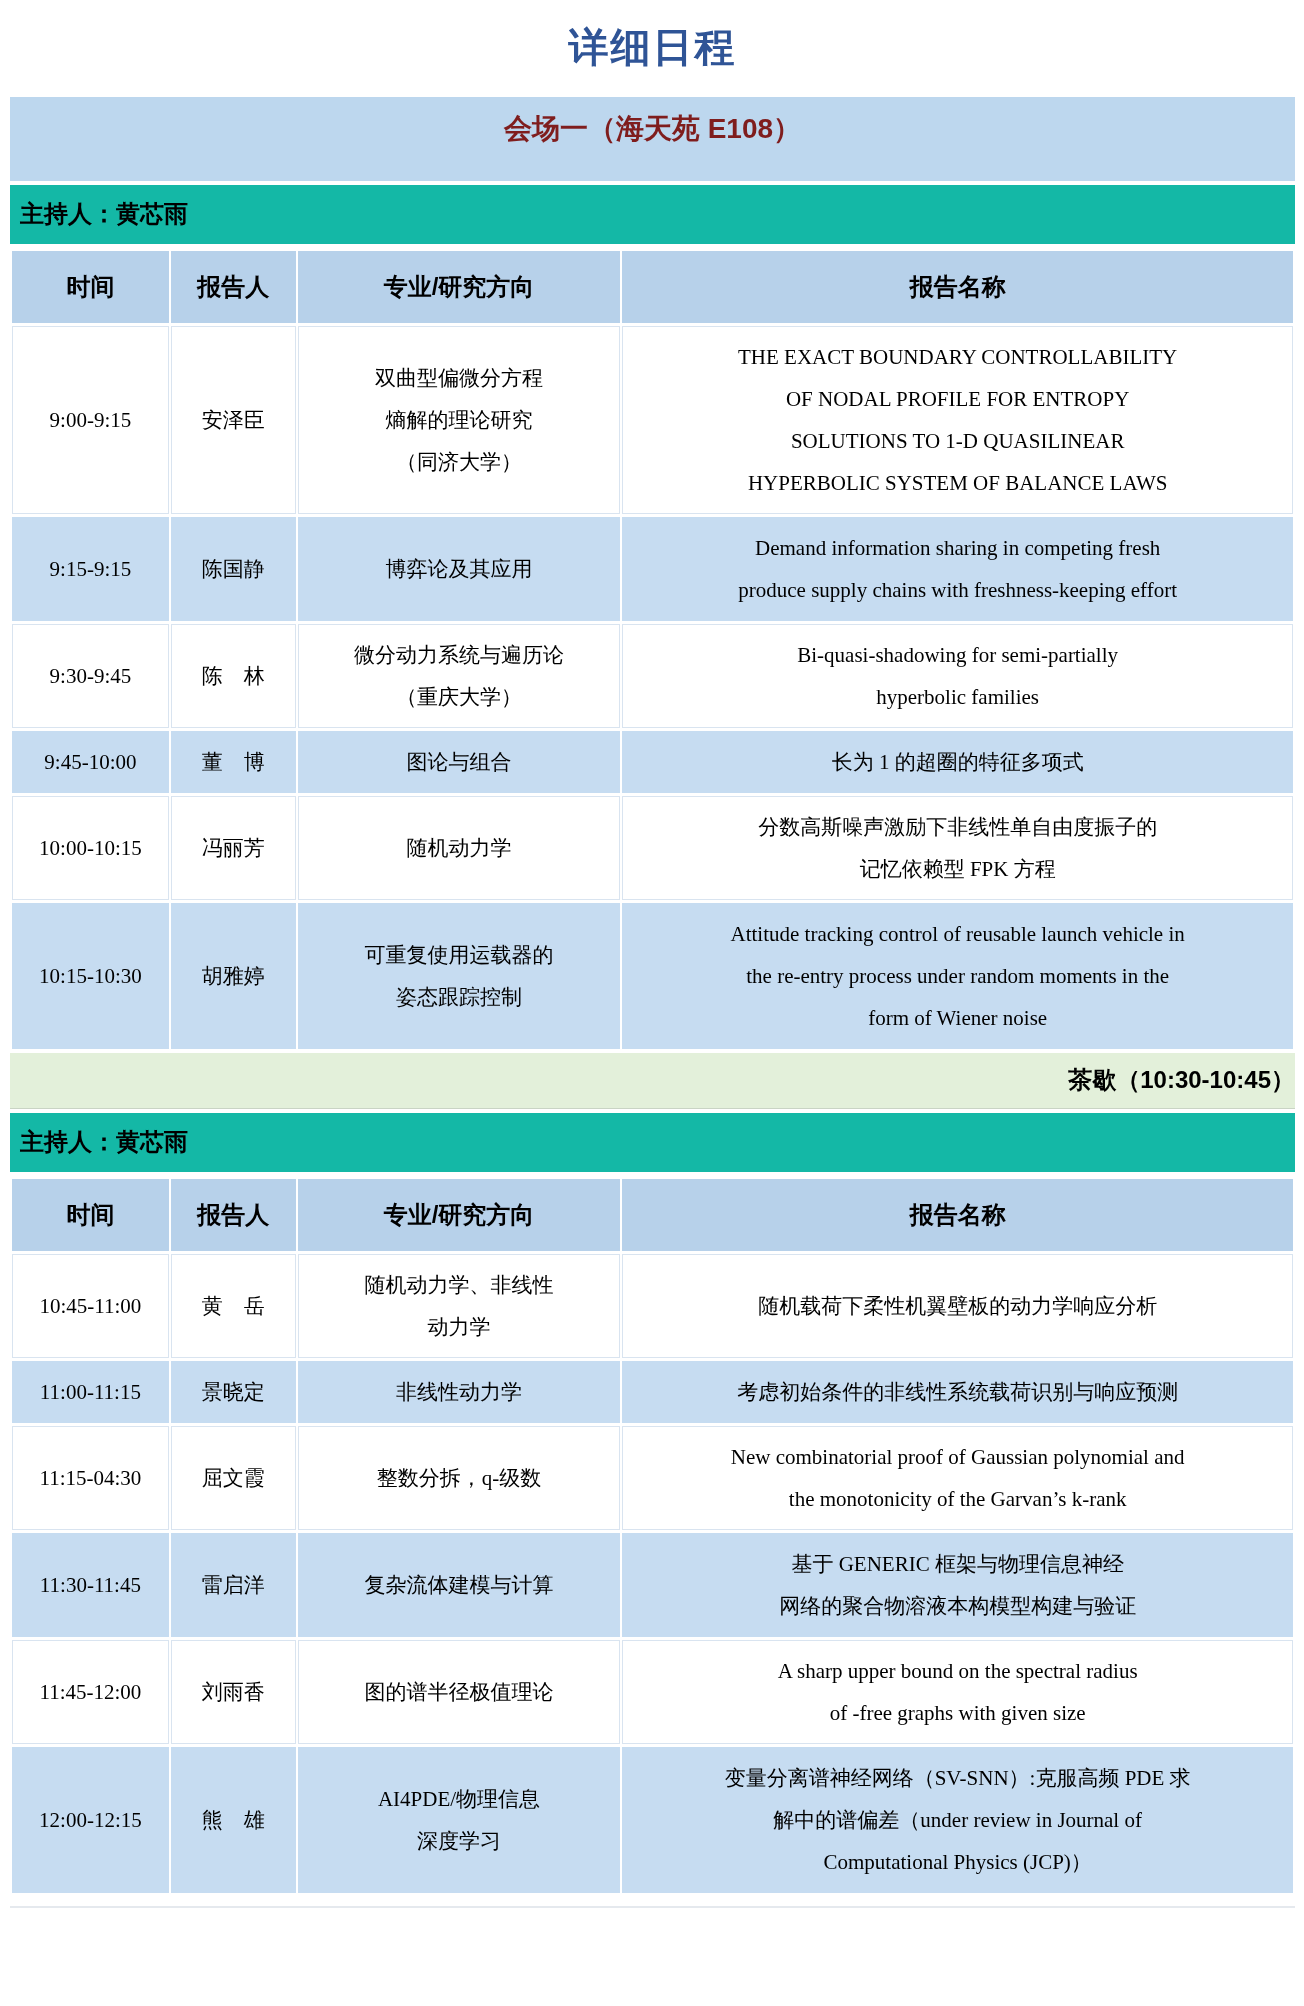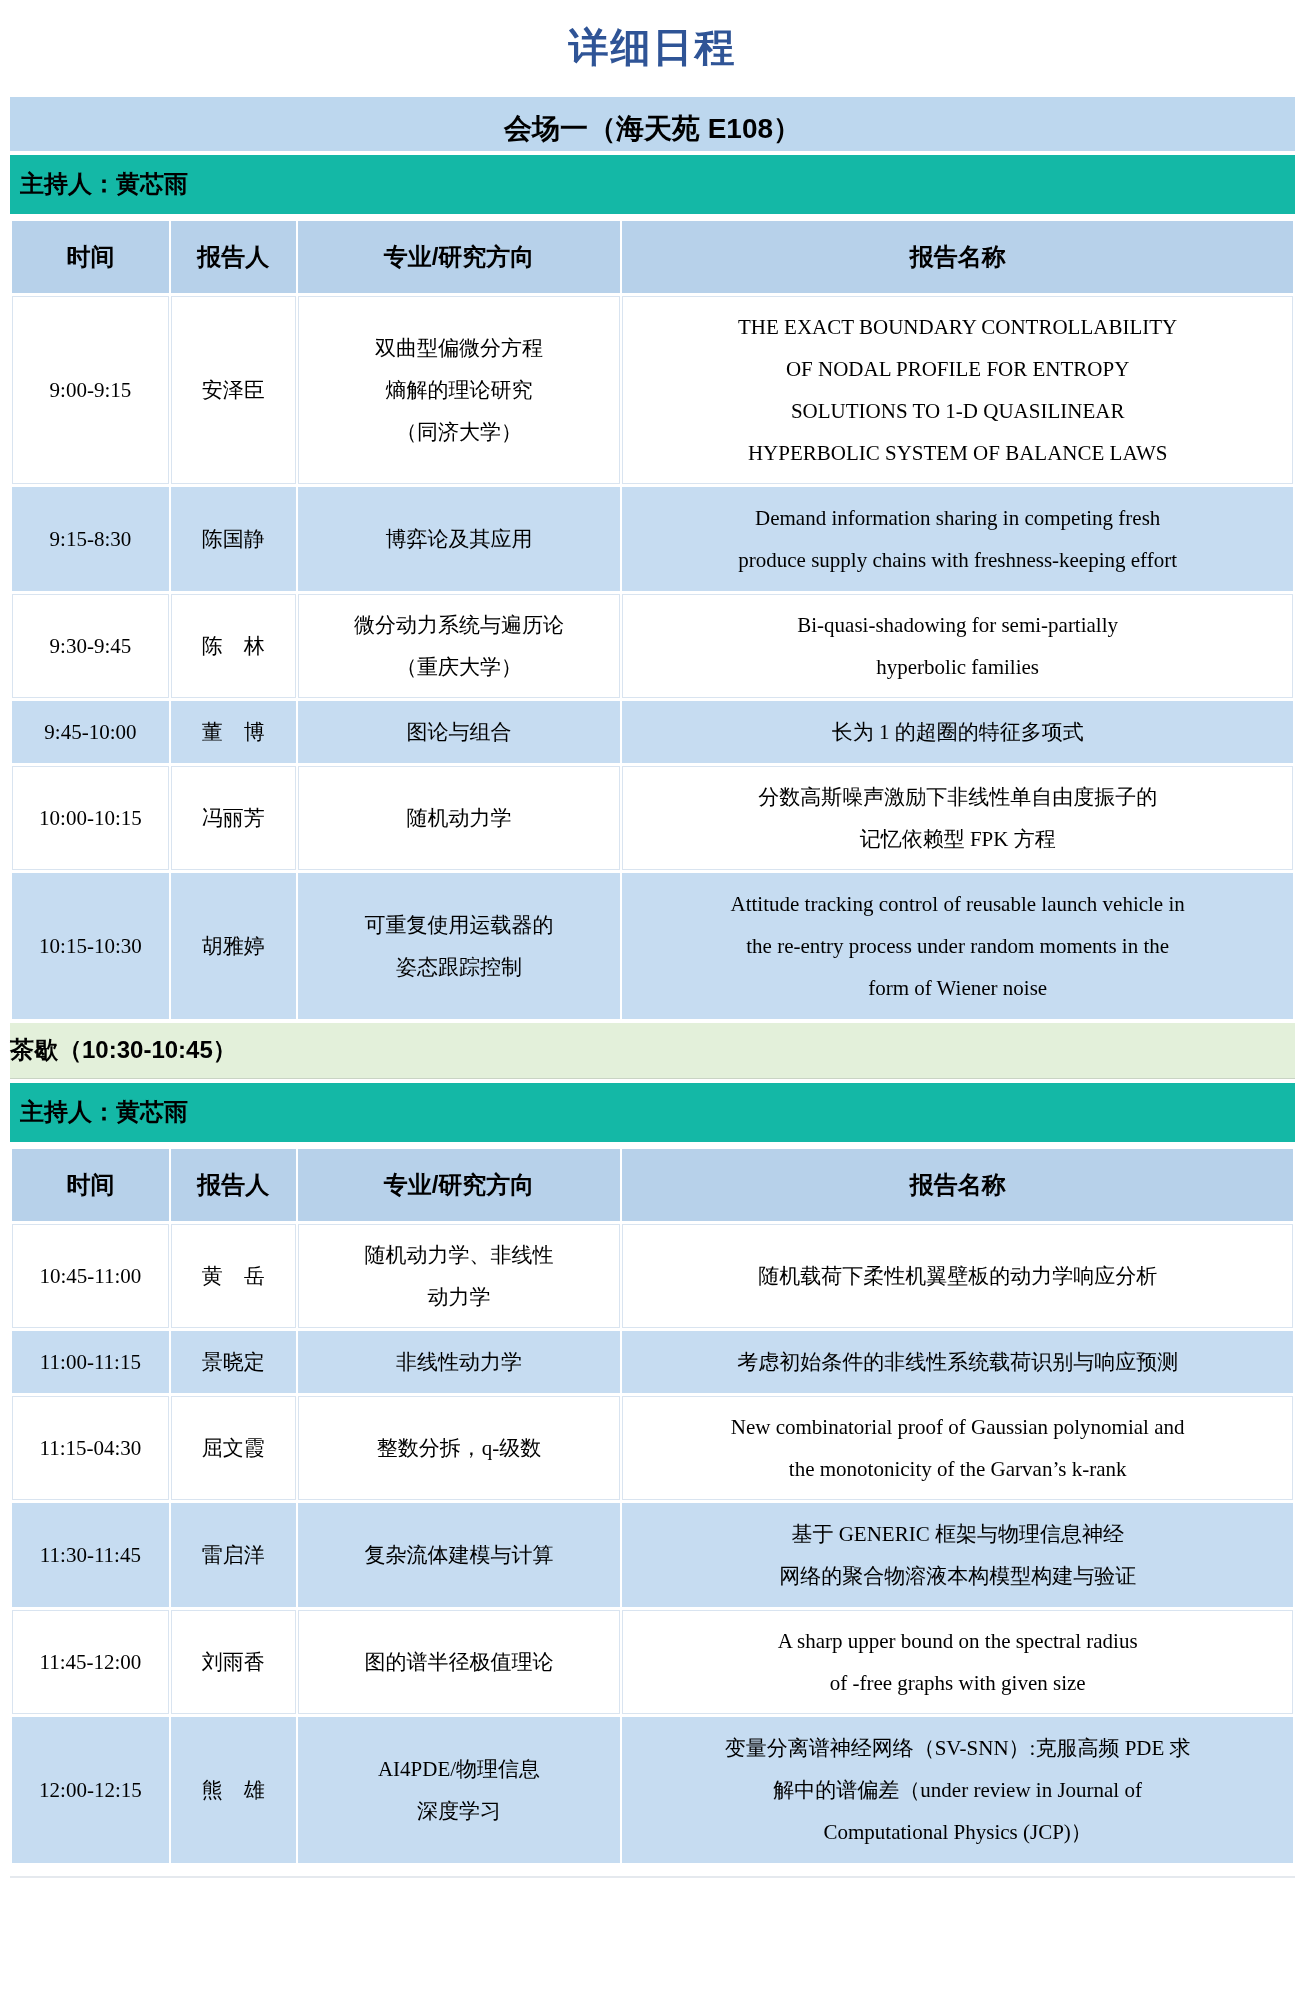--- a/index.html
+++ b/index.html
@@ -24,41 +24,41 @@
     margin: 14px 0 22px 0;
     letter-spacing: 2px;
   }
   .band {
     width: 100%;
     box-sizing: border-box;
     margin-bottom: 4px;
   }
   .venue-band {
     background: #BDD7EE;
-    color: #000000;
+    color: #7f1d1d;
     font-size: 28px;
     font-weight: bold;
     text-align: center;
-    padding: 13px 0 3px 0;
+    padding: 13px 0 33px 0;
   }
   .chair-band {
     background: #14b8a6;
     color: #000000;
     font-size: 24px;
     font-weight: bold;
     text-align: left;
     padding: 13px 0 14px 10px;
     margin-top: 1px;
   }
   .break-band {
     background: #E3F0DA;
     color: #000000;
     font-size: 24px;
     font-weight: bold;
-    text-align: left;
+    text-align: right;
     padding: 11px 0 12px 0;
     border-bottom: 1px solid #c9d4c4;
   }
   table.schedule {
     width: 100%;
     border-collapse: separate;
     border-spacing: 2px 3px;
     table-layout: fixed;
     margin: 0 0 1px 0;
   }
@@ -133,21 +133,21 @@
         <td>安泽臣</td>
         <td>双曲型偏微分方程
 熵解的理论研究
 （同济大学）</td>
         <td>THE EXACT BOUNDARY CONTROLLABILITY
 OF NODAL PROFILE FOR ENTROPY
 SOLUTIONS TO 1-D QUASILINEAR
 HYPERBOLIC SYSTEM OF BALANCE LAWS</td>
       </tr>
       <tr class="row-blue">
-        <td>9:15-8:30</td>
+        <td>9:15-9:15</td>
         <td>陈国静</td>
         <td>博弈论及其应用</td>
         <td>Demand information sharing in competing fresh
 produce supply chains with freshness-keeping effort</td>
       </tr>
       <tr class="row-white">
         <td>9:30-9:45</td>
         <td>陈　林</td>
         <td>微分动力系统与遍历论
 （重庆大学）</td>

